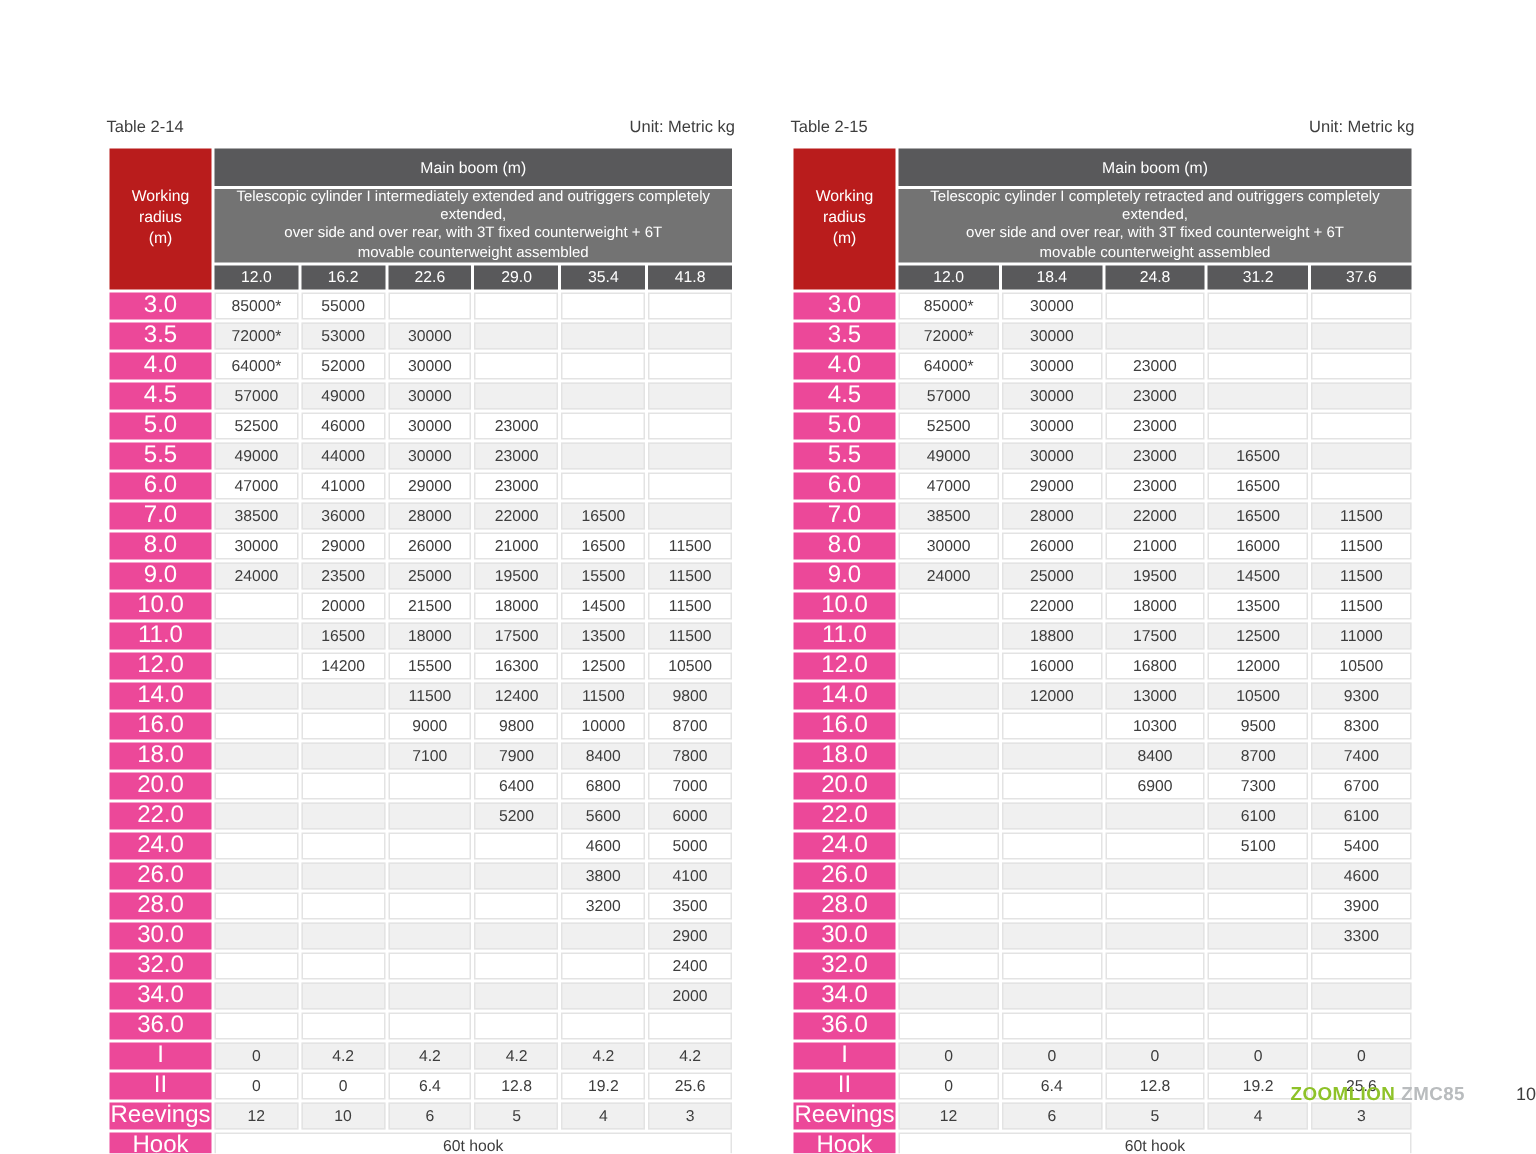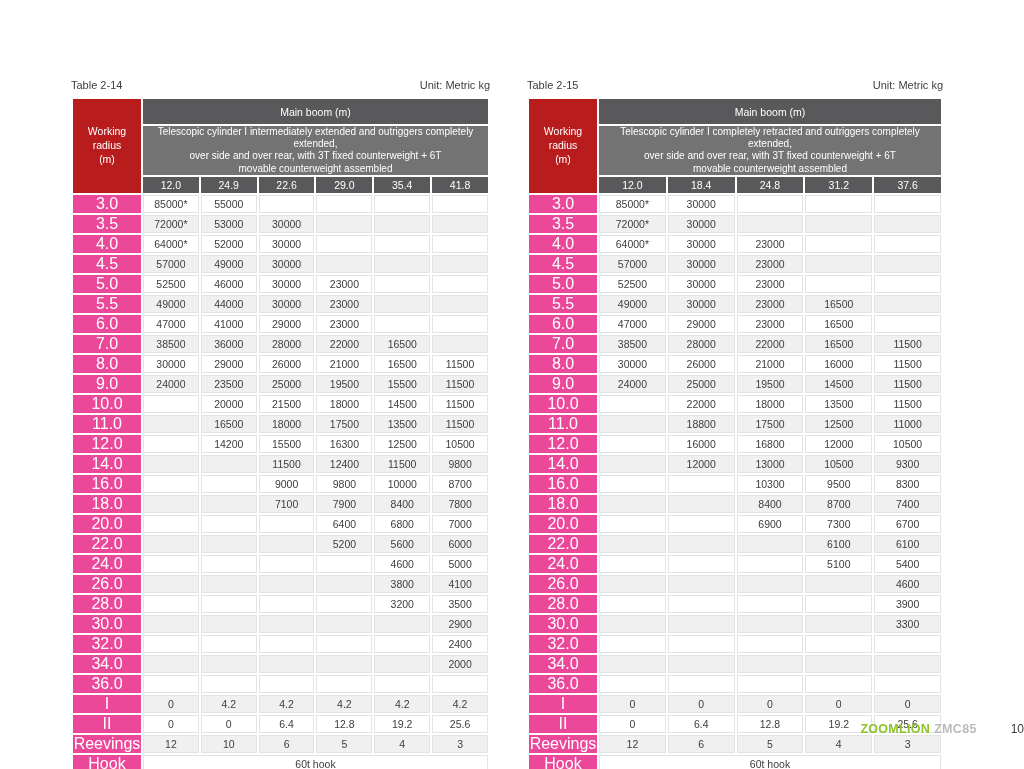--- a/index.html
+++ b/index.html
@@ -57,21 +57,21 @@
 (m)</th>
               <th class="mainboom" colspan="6">Main boom (m)</th>
             </tr>
             <tr>
               <th class="condition" colspan="6">Telescopic cylinder I intermediately extended and outriggers completely extended,
 over side and over rear, with 3T fixed counterweight + 6T
 movable counterweight assembled</th>
             </tr>
             <tr>
               <th class="boomlen">12.0</th>
-              <th class="boomlen">24.9</th>
+              <th class="boomlen">16.2</th>
               <th class="boomlen">22.6</th>
               <th class="boomlen">29.0</th>
               <th class="boomlen">35.4</th>
               <th class="boomlen">41.8</th>
             </tr>
           </thead>
           <tbody>
             <tr class="even">
               <th class="rowhead">3.0</th>
               <td class="data">85000*</td>

